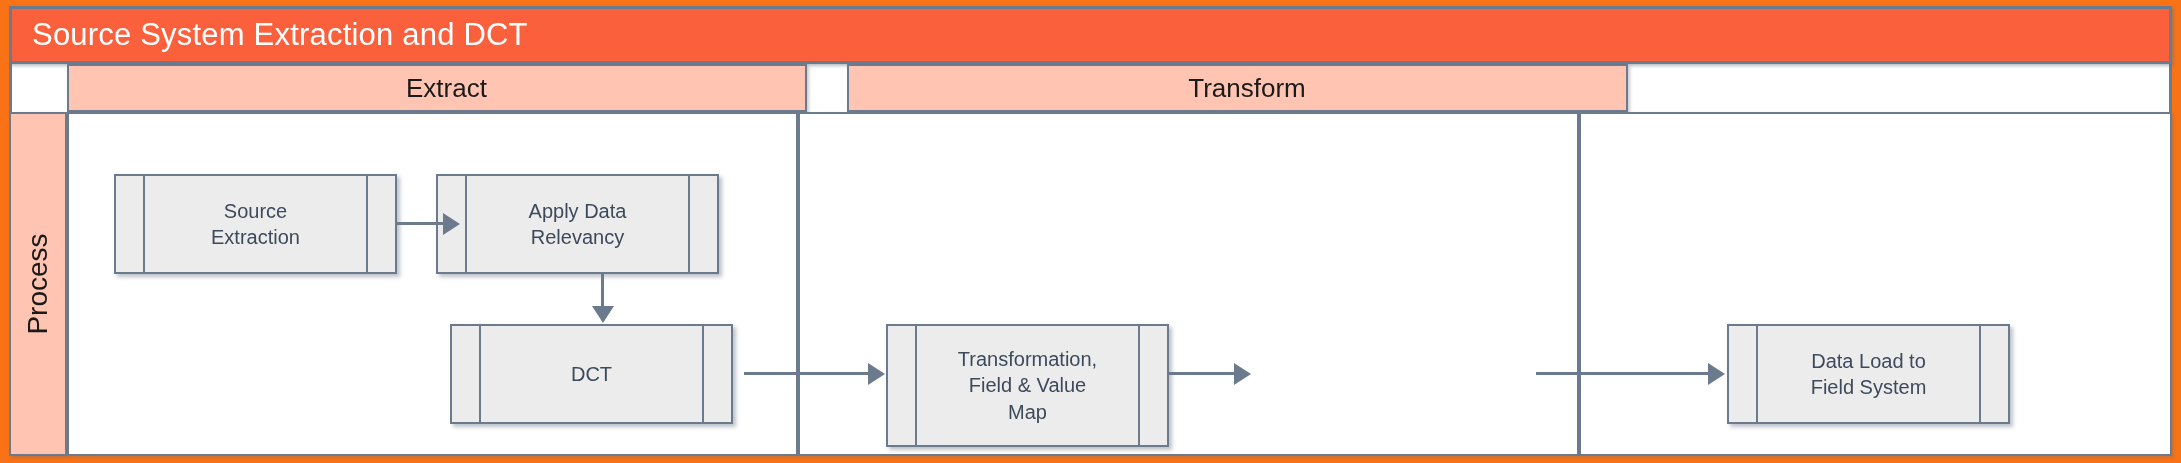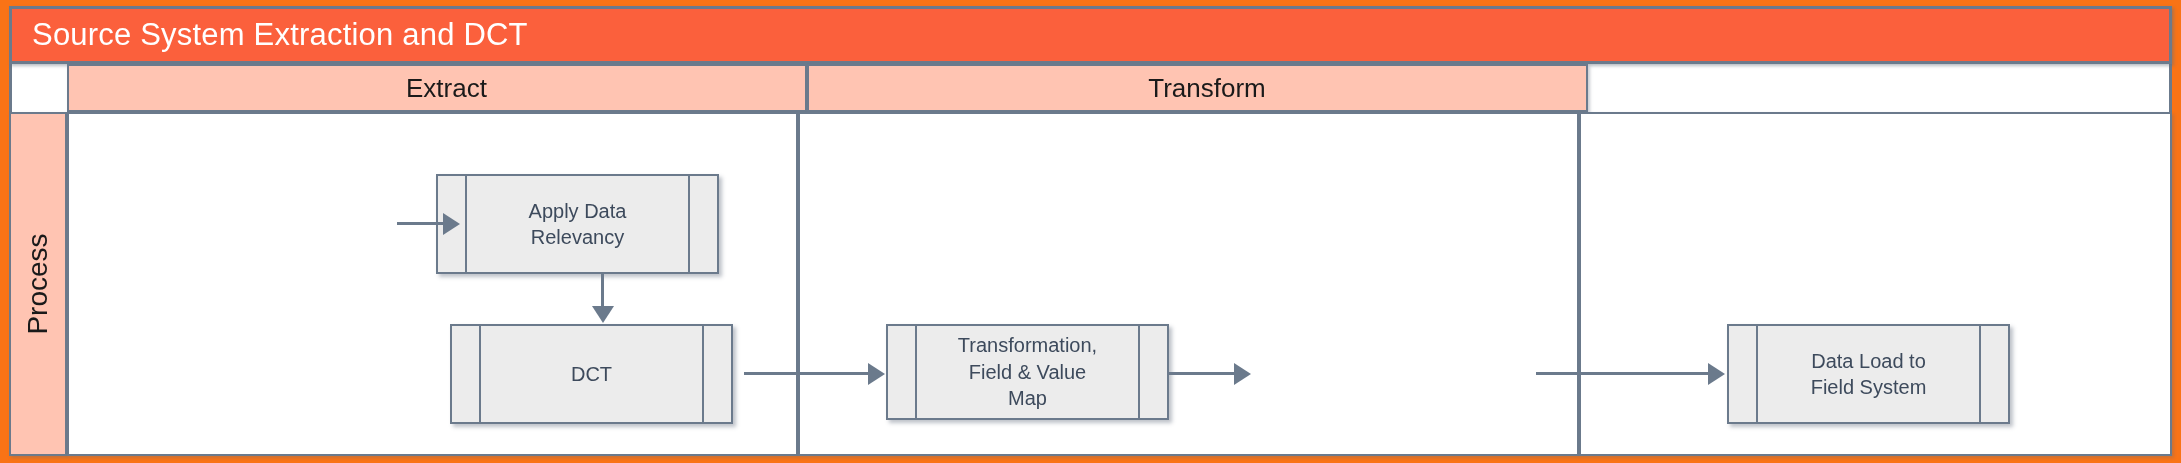--- a/index.html
+++ b/index.html
@@ -178,44 +178,48 @@
   <div class="frame"></div>
 
   <div class="title-bar">
     <div class="title-text">Source System Extraction and DCT</div>
   </div>
 
   <div class="phase-band">
     <div class="phase-cell" style="left:58px; width:740px;">
       <span>Extract</span>
     </div>
-    <div class="phase-cell" style="left:798px; width:781px;">
+    <div class="phase-cell" style="left:838px; width:781px;">
       <span>Transform</span>
     </div>
   </div>
 
   <div class="lane-label">
     <span>Process</span>
   </div>
 
   <div class="lane-cell" style="left:67px; width:731px;"></div>
   <div class="lane-cell" style="left:798px; width:781px;"></div>
   <div class="lane-cell" style="left:1579px; width:593px;"></div>
 
+  <div class="node" style="left:114px; top:174px; width:283px; height:100px;">
+    <span class="node-label">Source
+Extraction</span>
+  </div>
 
   <div class="node" style="left:436px; top:174px; width:283px; height:100px;">
     <span class="node-label">Apply Data
 Relevancy</span>
   </div>
 
   <div class="node" style="left:450px; top:324px; width:283px; height:100px;">
     <span class="node-label">DCT</span>
   </div>
 
-  <div class="node" style="left:886px; top:324px; width:283px; height:96px;">
+  <div class="node" style="left:886px; top:324px; width:283px; height:123px;">
     <span class="node-label">Transformation,
 Field &amp; Value
 Map</span>
   </div>
 
 
   <div class="node" style="left:1727px; top:324px; width:283px; height:100px;">
     <span class="node-label">Data Load to
 Field System</span>
   </div>

